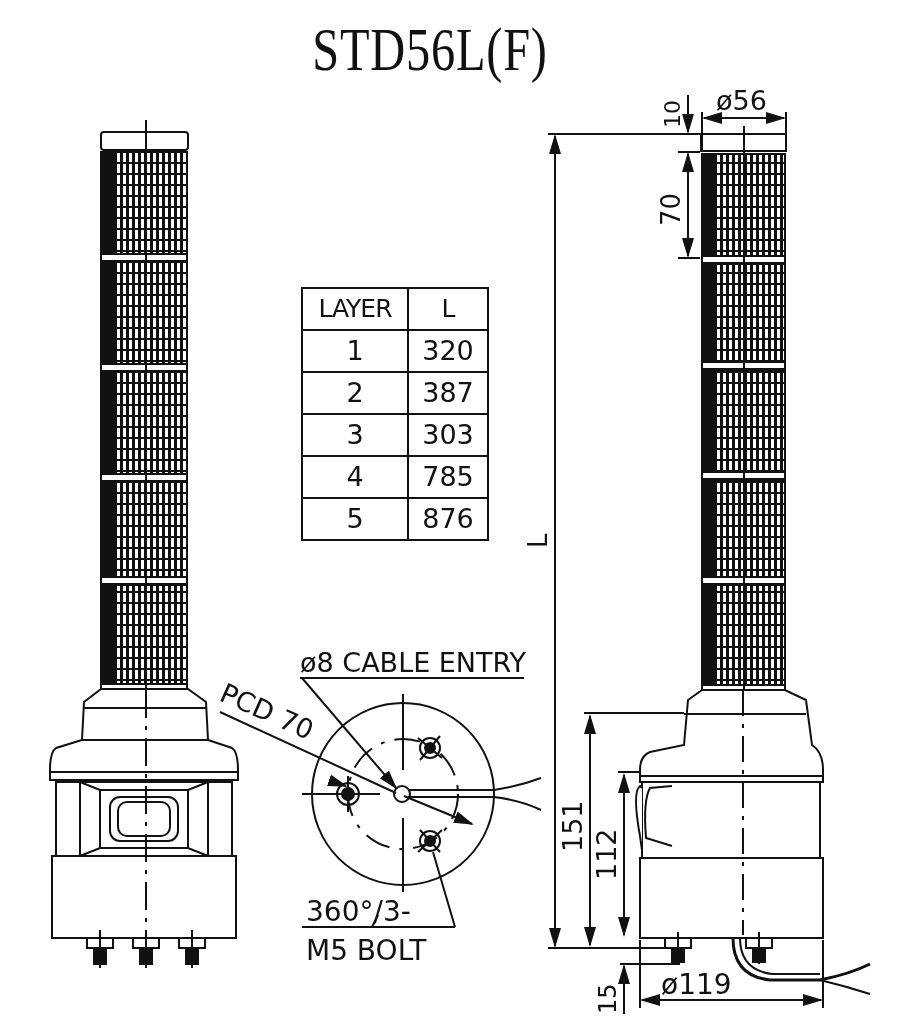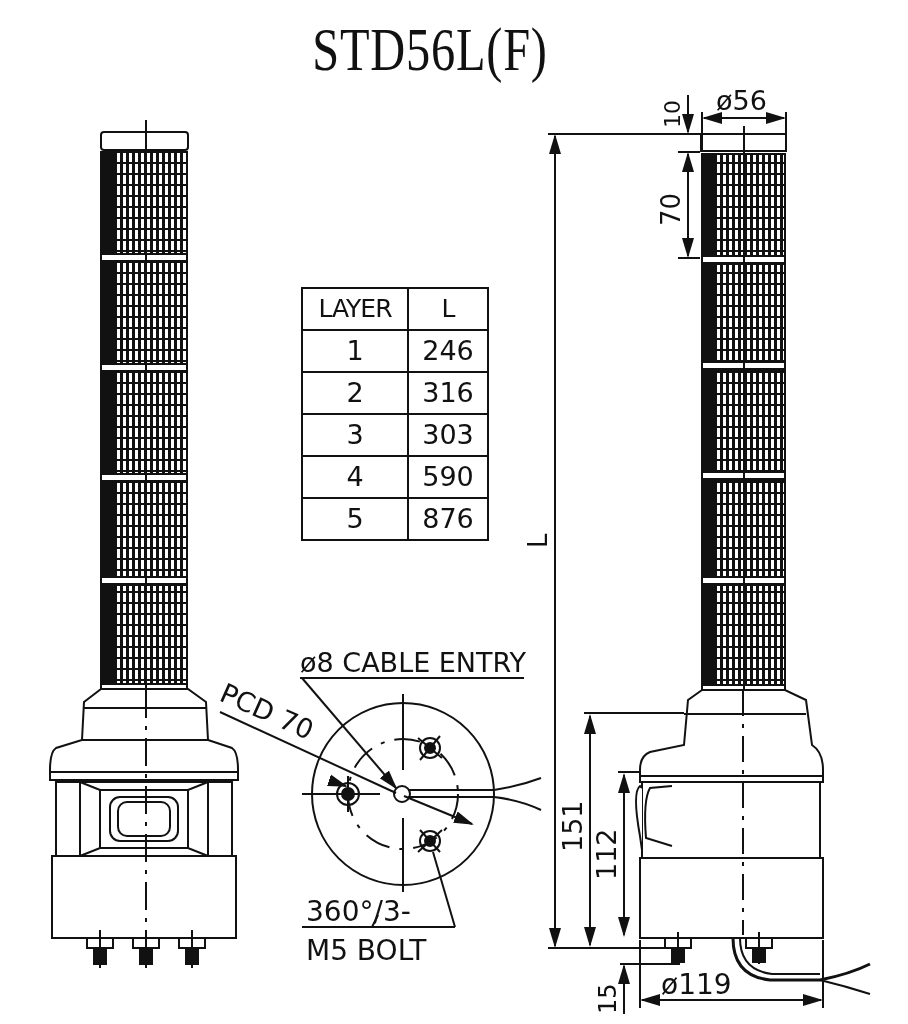--- a/index.html
+++ b/index.html
@@ -231,32 +231,32 @@
 </svg>
 
 <table class="layer">
   <tbody>
       <tr>
     <td class="c1 hdr">LAYER</td>
     <td class="c2 hdr">L</td>
   </tr>
   <tr>
     <td class="c1">1</td>
-    <td class="c2">246</td>
+    <td class="c2">320</td>
   </tr>
   <tr>
     <td class="c1">2</td>
-    <td class="c2">316</td>
+    <td class="c2">387</td>
   </tr>
   <tr>
     <td class="c1">3</td>
     <td class="c2">303</td>
   </tr>
   <tr>
     <td class="c1">4</td>
-    <td class="c2">590</td>
+    <td class="c2">785</td>
   </tr>
   <tr>
     <td class="c1">5</td>
     <td class="c2">876</td>
   </tr>
 </tbody>
   </table>
 
 </body></html>

